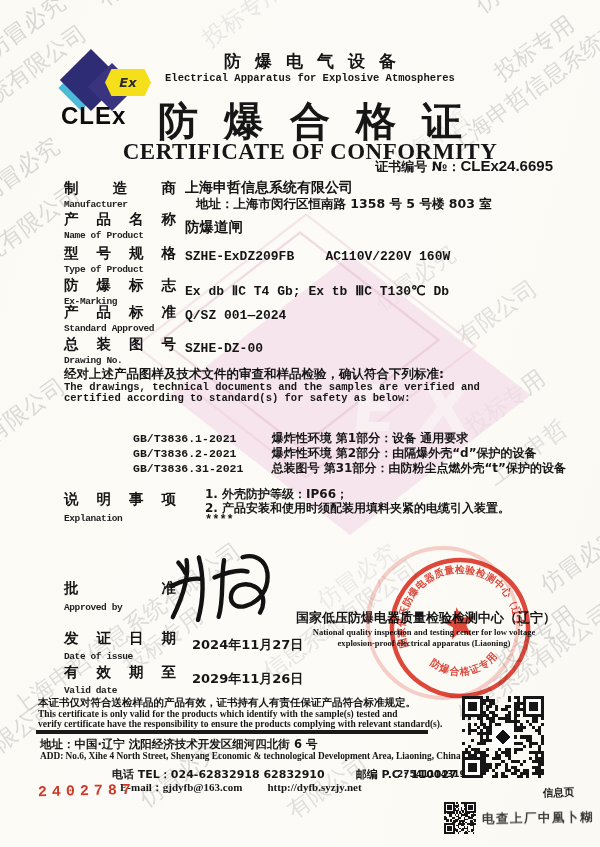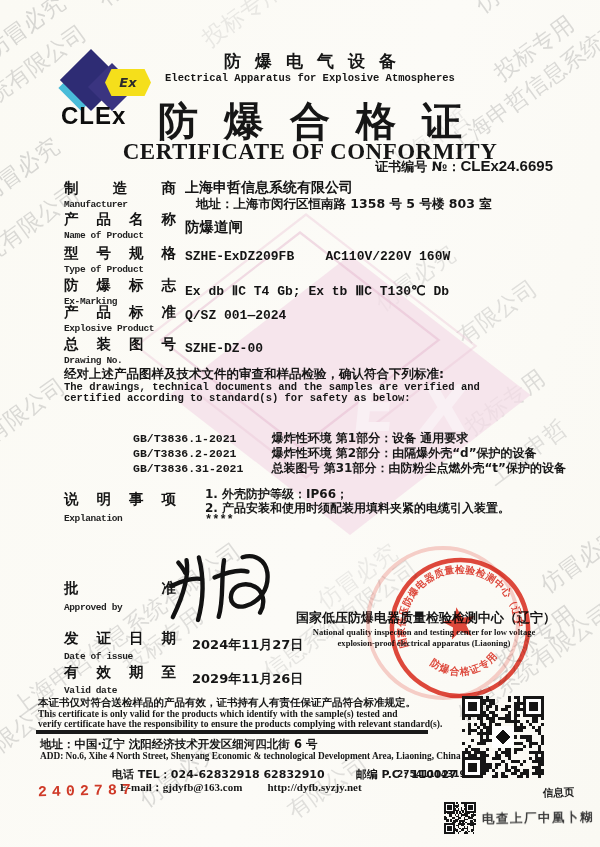--- a/index.html
+++ b/index.html
@@ -103,21 +103,21 @@
   <div class="abs valmono" style="left:185px;top:249px;">SZHE-ExDZ209FB    AC110V/220V 160W</div>
 
   <div class="abs" style="left:64px;top:278px;">
     <div class="lblcn">防爆标志</div>
     <div class="lblen">Ex-Marking</div>
   </div>
   <div class="abs valmono" style="left:185px;top:283px;">Ex db ⅡC T4 Gb; Ex tb ⅢC T130℃ Db</div>
 
   <div class="abs" style="left:64px;top:305px;">
     <div class="lblcn">产品标准</div>
-    <div class="lblen">Explosive Product</div>
+    <div class="lblen">Standard Approved</div>
   </div>
   <div class="abs valmono" style="left:185px;top:308px;">Q/SZ 001—2024</div>
 
   <div class="abs" style="left:64px;top:337px;">
     <div class="lblcn">总装图号</div>
     <div class="lblen">Drawing No.</div>
   </div>
   <div class="abs valmono" style="left:185px;top:341px;">SZHE-DZ-00</div>
 
   <div class="abs" style="left:64px;top:366px;font-size:12.5px;font-weight:700;white-space:nowrap;">经对上述产品图样及技术文件的审查和样品检验，确认符合下列标准:</div>

